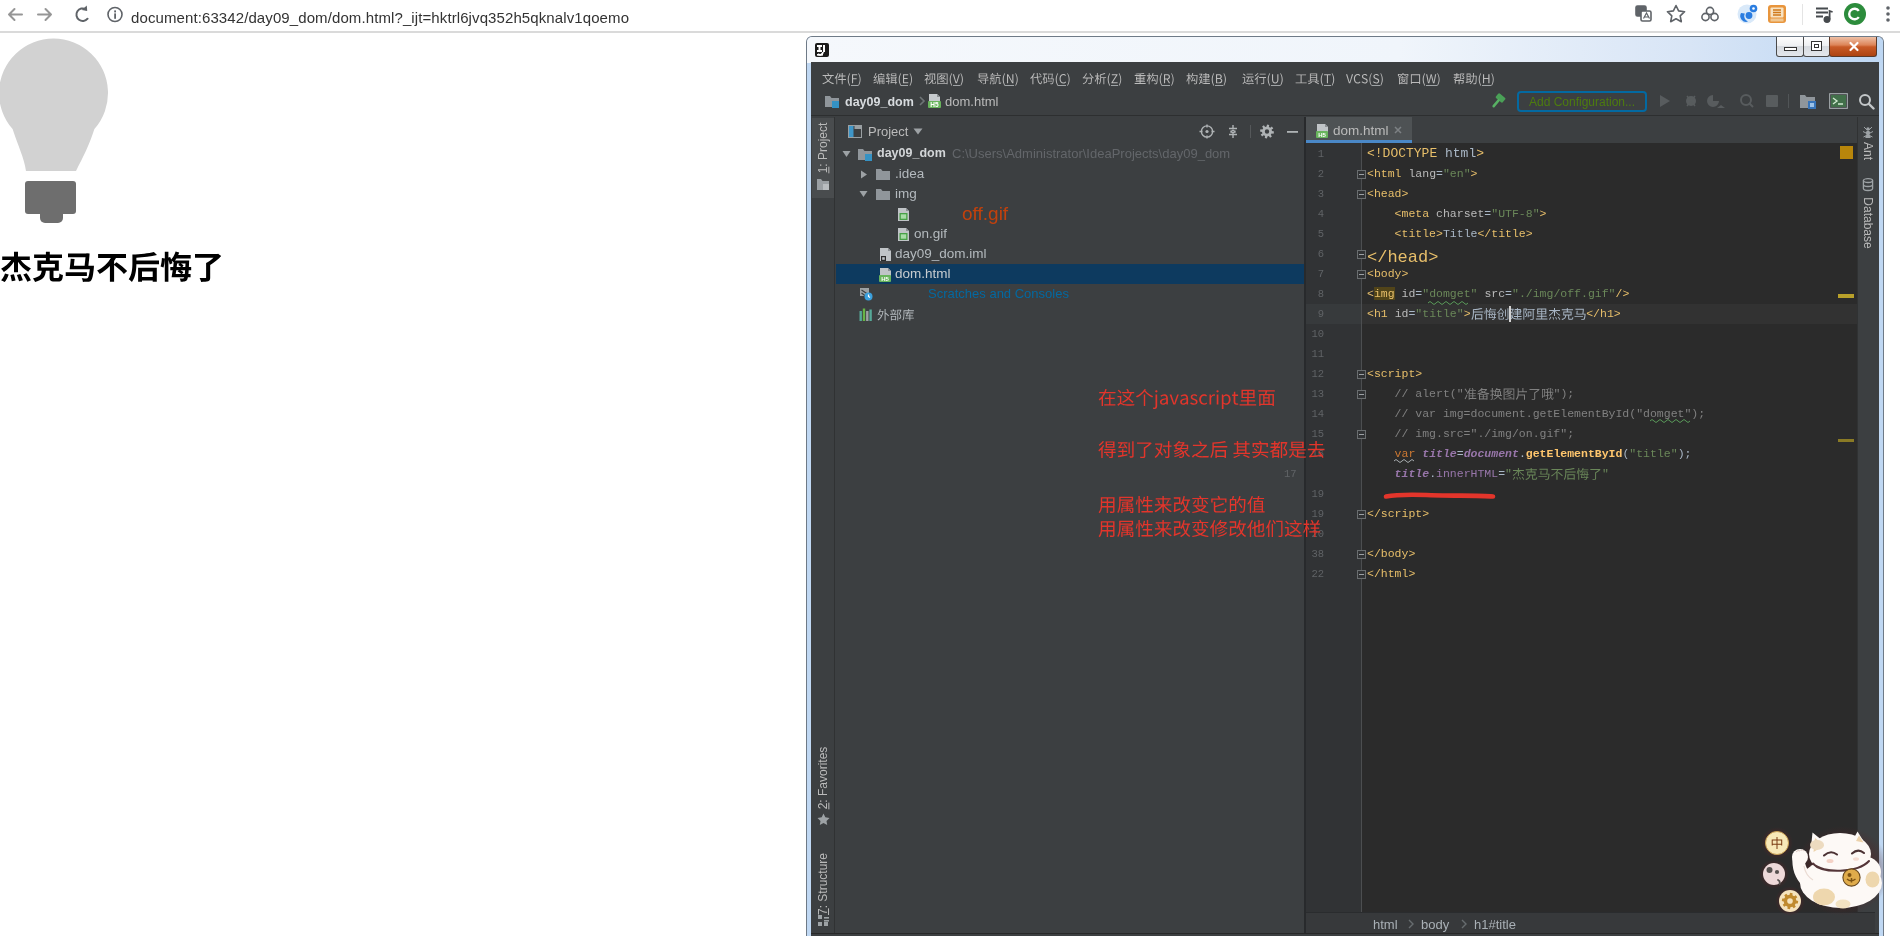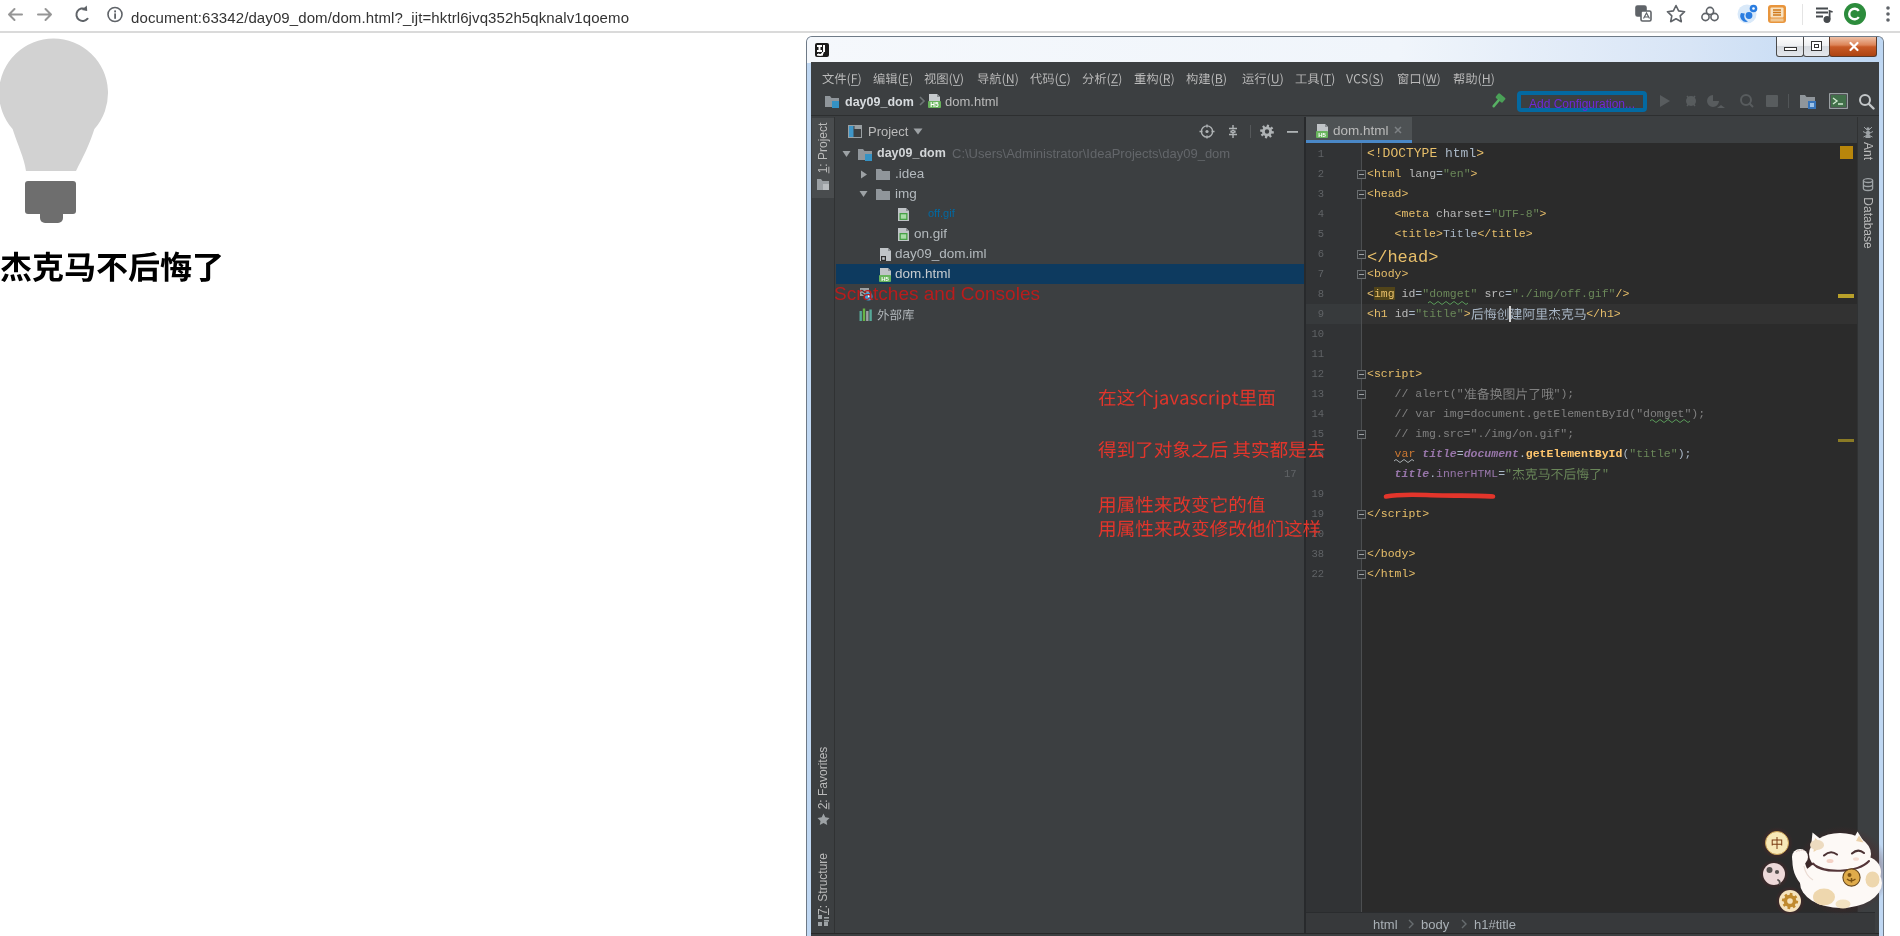--- a/index.html
+++ b/index.html
@@ -161,21 +161,21 @@
 </svg>
 <div class="abs" style="left:945px;top:94px;font-size:13px;line-height:15px;color:#bbbbbb">dom.html</div>
 <div class="abs" style="left:811px;top:115px;width:1068px;height:1px;background:#2d2f30"></div>
 
 <svg class="abs" style="left:1489px;top:93px" width="18" height="17" viewBox="0 0 18 17">
  <g transform="rotate(40 9 8)">
         <rect x="4.5" y="1" width="9" height="6" rx="1.4" fill="#4aa157"></rect>
         <rect x="7.7" y="6" width="2.6" height="10" rx="1.3" fill="#58b164"></rect>
       </g>
 </svg>
-<div class="abs" style="left:1517px;top:91px;width:130px;height:21px;border:4px solid #0369a1;border-radius:4px;font-size:12px;line-height:19px;color:#6d28d9;text-align:center">Add Configuration...</div>
+<div class="abs" style="left:1517px;top:91px;width:130px;height:21px;border:2px solid #0369a1;border-radius:4px;font-size:12px;line-height:19px;color:#4d7c0f;text-align:center">Add Configuration...</div>
 <svg class="abs" style="left:1658px;top:94px" width="125" height="14" viewBox="0 0 125 14">
  <g fill="#585c5e">
         <path d="M2 1 l10 6 -10 6 z"></path>
  <circle cx="33" cy="7" r="5"></circle>
         <path d="M29 2 l8 10 M37 2 l-8 10" stroke="#585c5e" stroke-width="1.5"></path>
  <path d="M55 1 a6 6 0 1 0 6 6 l-6 0 z"></path>
         <path d="M63 11 l4 3 h-8 z"></path>
  <circle cx="88" cy="6" r="5" fill="none" stroke="#585c5e" stroke-width="2"></circle>
         <path d="M91 9 l4 4" stroke="#585c5e" stroke-width="2"></path>
  <rect x="108" y="1" width="12" height="12" rx="1"></rect>
@@ -270,21 +270,21 @@
     <svg class="abs" style="left:875px;top:187px" width="16" height="14" viewBox="0 0 16 14">
       <path d="M1 2 h5 l1.5 2 H15 v9 H1 z" fill="#90969b"></path>
     </svg>
     <div class="abs" style="left:895px;top:186px;font-size:13.5px;line-height:15px;color:#b4babe">img</div>
     <svg class="abs" style="left:897px;top:206.5px" width="13" height="15" viewBox="0 0 13 15">
       <path d="M1 1 h8 l3 3 v10 H1 z" fill="#c0c4c7"></path>
       <path d="M9 1 l3 3 h-3 z" fill="#8b9093"></path>
       <rect x="2.5" y="6" width="8" height="7" fill="#48a147"></rect>
       <rect x="3.8" y="7.3" width="5.4" height="4.4" fill="#a8dca7"></rect>
     </svg>
-    <div class="abs" style="left:928px;top:206px;font-size:11px;line-height:15px;color:#0369a1">off.gif</div>
+    <div class="abs" style="left:962px;top:206px;font-size:19px;line-height:15px;color:#c2410c">off.gif</div>
     <svg class="abs" style="left:897px;top:226.5px" width="13" height="15" viewBox="0 0 13 15">
       <path d="M1 1 h8 l3 3 v10 H1 z" fill="#c0c4c7"></path>
       <path d="M9 1 l3 3 h-3 z" fill="#8b9093"></path>
       <rect x="2.5" y="6" width="8" height="7" fill="#48a147"></rect>
       <rect x="3.8" y="7.3" width="5.4" height="4.4" fill="#a8dca7"></rect>
     </svg>
     <div class="abs" style="left:914px;top:226px;font-size:13.5px;line-height:15px;color:#b4babe">on.gif</div>
     <svg class="abs" style="left:879px;top:246.5px" width="13" height="15" viewBox="0 0 13 15">
       <path d="M1 1 h8 l3 3 v10 H1 z" fill="#c0c4c7"></path>
       <path d="M9 1 l3 3 h-3 z" fill="#8b9093"></path>
@@ -298,21 +298,21 @@
       <rect x="1" y="8" width="12" height="7" rx="1" fill="#68b45c"></rect>
       <text x="7" y="13.6" font-size="6" fill="#fff" text-anchor="middle" font-family="Liberation Sans" font-weight="bold">H5</text>
     </svg>
     <div class="abs" style="left:895px;top:266px;font-size:13.5px;line-height:15px;color:#c7ccd0">dom.html</div>
     <svg class="abs" style="left:859px;top:287px" width="14" height="14" viewBox="0 0 14 14">
       <path d="M1 1 h9 v5 l-3 3 h-6 z" fill="#9da2a5"></path>
       <path d="M2.5 3 l6 4 M2.5 6 l4 3" stroke="#3c3f41" stroke-width="1.2"></path>
       <circle cx="9.5" cy="9.5" r="4" fill="#3ba0dd"></circle>
       <path d="M9.5 7.5 v2 l1.5 1" stroke="#fff" stroke-width="1.2" fill="none"></path>
     </svg>
-    <div class="abs" style="left:834px;top:286px;font-size:19px;line-height:15px;color:#b91c1c">Scratches and Consoles</div>
+    <div class="abs" style="left:928px;top:286px;font-size:13px;line-height:15px;color:#0369a1">Scratches and Consoles</div>
     <svg class="abs" style="left:859px;top:307.5px" width="14" height="13" viewBox="0 0 14 13">
       <g>
         <rect x="0.5" y="3" width="2.4" height="10" fill="#56a898"></rect>
         <rect x="3.8" y="0.5" width="2.4" height="12.5" fill="#67b547"></rect>
         <rect x="7.1" y="3" width="2.4" height="10" fill="#9da2a5"></rect>
         <rect x="10.4" y="1.5" width="2.4" height="11.5" fill="#56a898"></rect>
       </g>
     </svg>
     <svg style="position:absolute;left:873px;top:306.5px" width="46" height="16" viewBox="0 0 46 16">
       <path transform="translate(4,12.5)" d="M2.9 -10.5C2.4 -8.3 1.6 -6.2 0.5 -5C0.7 -4.8 1.1 -4.5 1.3 -4.4C2 -5.2 2.6 -6.4 3.1 -7.7H5.5C5.2 -6.4 4.9 -5.2 4.5 -4.2C3.9 -4.7 3.2 -5.2 2.6 -5.6L2 -5C2.7 -4.5 3.5 -3.9 4.1 -3.4C3.2 -1.8 2 -0.6 0.5 0.1C0.7 0.3 1.1 0.7 1.3 0.9C3.9 -0.6 5.9 -3.5 6.6 -8.4L5.9 -8.6L5.7 -8.6H3.4C3.5 -9.2 3.7 -9.7 3.8 -10.3ZM7.6 -10.5V1H8.6V-5.8C9.6 -5 10.7 -3.9 11.3 -3.2L12.1 -3.9C11.4 -4.7 10 -5.9 9 -6.7L8.6 -6.5V-10.5Z M14.3 -7.9C14.6 -7.2 14.9 -6.3 15.1 -5.7L15.9 -5.9C15.8 -6.5 15.4 -7.4 15.1 -8.1ZM20.3 -9.8V1H21.2V-9H23.2C22.9 -8 22.4 -6.7 21.9 -5.6C23 -4.5 23.3 -3.6 23.3 -2.8C23.3 -2.3 23.2 -1.9 23 -1.8C22.9 -1.7 22.7 -1.7 22.5 -1.7C22.2 -1.7 21.9 -1.7 21.5 -1.7C21.7 -1.4 21.8 -1 21.8 -0.8C22.1 -0.8 22.5 -0.8 22.9 -0.8C23.1 -0.9 23.4 -0.9 23.6 -1.1C24 -1.4 24.2 -2 24.2 -2.7C24.2 -3.6 23.9 -4.5 22.8 -5.7C23.3 -6.9 23.9 -8.3 24.4 -9.5L23.7 -9.9L23.6 -9.8ZM15.6 -10.3C15.8 -9.9 16 -9.4 16.1 -9H13.5V-8.2H19.4V-9H17.1C16.9 -9.5 16.7 -10.1 16.4 -10.6ZM17.9 -8.1C17.7 -7.4 17.3 -6.4 17 -5.7H13.1V-4.8H19.7V-5.7H17.9C18.2 -6.3 18.6 -7.2 18.9 -7.9ZM13.9 -3.6V0.9H14.8V0.3H18.2V0.8H19.1V-3.6ZM14.8 -0.5V-2.8H18.2V-0.5Z M29.1 -3.1C29.2 -3.2 29.6 -3.2 30.2 -3.2H32.4V-1.8H27.9V-0.9H32.4V1H33.3V-0.9H36.9V-1.8H33.3V-3.2H36.1V-4.1H33.3V-5.4H32.4V-4.1H30C30.4 -4.7 30.8 -5.3 31.2 -6H36.4V-6.9H31.6L32 -7.8L31 -8.1C30.9 -7.7 30.7 -7.3 30.6 -6.9H28.2V-6H30.1C29.8 -5.4 29.6 -4.9 29.4 -4.7C29.2 -4.3 29 -4 28.7 -4C28.9 -3.7 29 -3.2 29.1 -3.1ZM30.9 -10.3C31.1 -10 31.3 -9.6 31.4 -9.2H26.5V-5.6C26.5 -3.8 26.4 -1.3 25.4 0.5C25.6 0.6 26 0.9 26.2 1.1C27.3 -0.8 27.4 -3.7 27.4 -5.6V-8.3H36.9V-9.2H32.5C32.4 -9.6 32.1 -10.1 31.8 -10.5Z" fill="#b4babe"></path>

